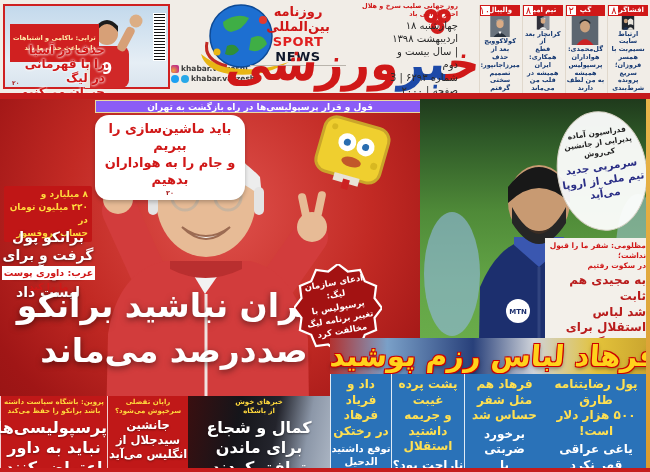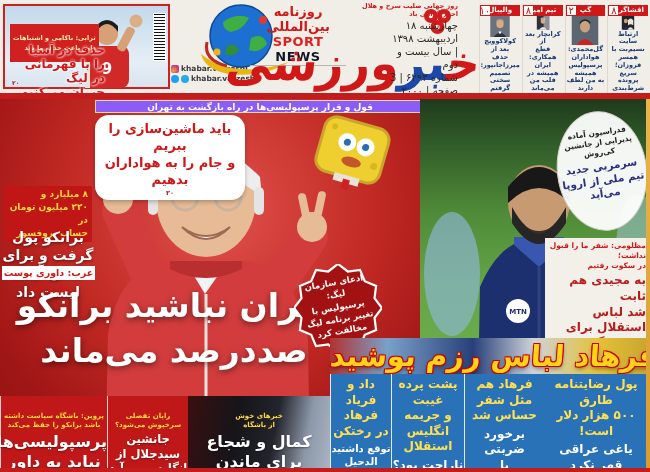--- a/index.html
+++ b/index.html
@@ -76,21 +76,21 @@
   .brb{left:330px;top:374px;width:318px;height:94px;display:flex;background:#2a72b8;}
   .brb .bbox{border-left:1px solid rgba(255,255,255,.85);padding-top:3px;text-align:center;}
   .brb .bbox:nth-child(1){width:104px;border-left:none;}
   .brb .bbox:nth-child(2){width:80px;}
   .brb .bbox:nth-child(3){width:73px;}
   .brb .bbox:nth-child(4){width:61px;}
   .bbox-h{color:#ffe052;font-size:12px;font-weight:bold;line-height:1.3;}
   .bbox-b{color:#fff;font-size:12px;font-weight:bold;line-height:1.3;margin-top:3px;}
   .brb .bbox:nth-child(4) .bbox-b{font-size:10px;}
   .blb{left:0;top:396px;width:330px;height:72px;display:flex;background:#c01818;}
-  .blb .bbox{border-left:1px solid rgba(255,255,255,.8);padding-top:16px;text-align:center;}
+  .blb .bbox{border-left:1px solid rgba(255,255,255,.8);padding-top:2px;text-align:center;}
   .blb .bbox:nth-child(1){width:147px;background:linear-gradient(100deg,#3a0f10 0%,#15151a 35%,#23242c 60%,#8c97a8 82%,#aab4c2 100%);border-left:none;}
   .blb .bbox:nth-child(2){width:84px;}
   .blb .bbox:nth-child(3){width:107px;}
   .blb .bbox-h{color:#ffd93d;font-size:7px;font-weight:bold;line-height:1.3;}
   .blb .bbox-b{color:#fff;font-size:16px;font-weight:bold;line-height:1.25;margin-top:2px;text-shadow:0 1px 2px rgba(0,0,0,.4);}
   .blb .bbox:nth-child(2) .bbox-b{font-size:11.5px;}
 </style>
 </head>
 <body>
 
@@ -361,21 +361,21 @@
     </div>
     <div class="bbox">
       <div class="bbox-h ml">فرهاد هم
 مثل شفر حساس شد</div>
       <div class="bbox-b ml">برخورد ضربتی
 با قلیان‌کش‌های
 استقلال</div>
     </div>
     <div class="bbox">
       <div class="bbox-h ml">پشت پرده غیبت
-و جریمه انگلیس استقلال</div>
+و جریمه داشتید استقلال</div>
       <div class="bbox-b ml">ناراحت بود؟
 خواب ماند؟ به
 مشهد رفت؟</div>
     </div>
     <div class="bbox">
       <div class="bbox-h ml">داد و فریاد فرهاد
 در رختکن</div>
       <div class="bbox-b ml">توقع داشتید
 الدحیل بایستد
 شما را تماشا کند؟</div>

